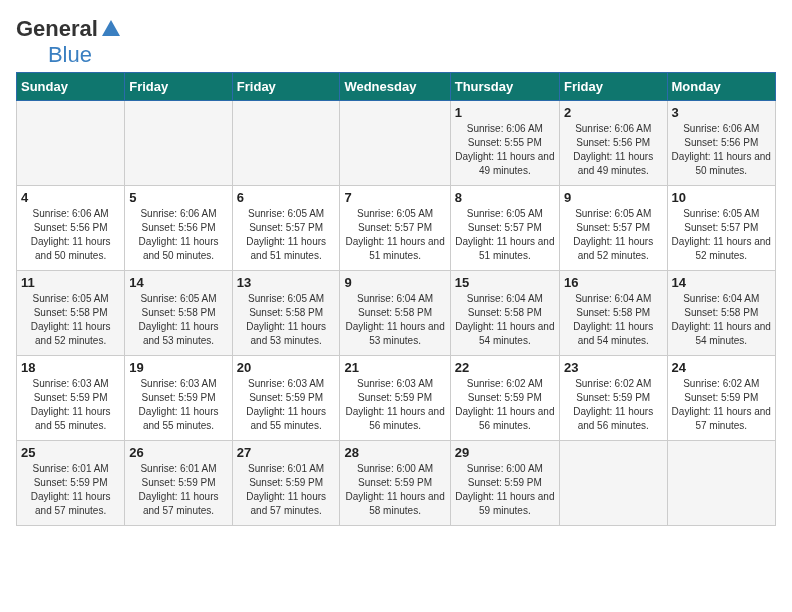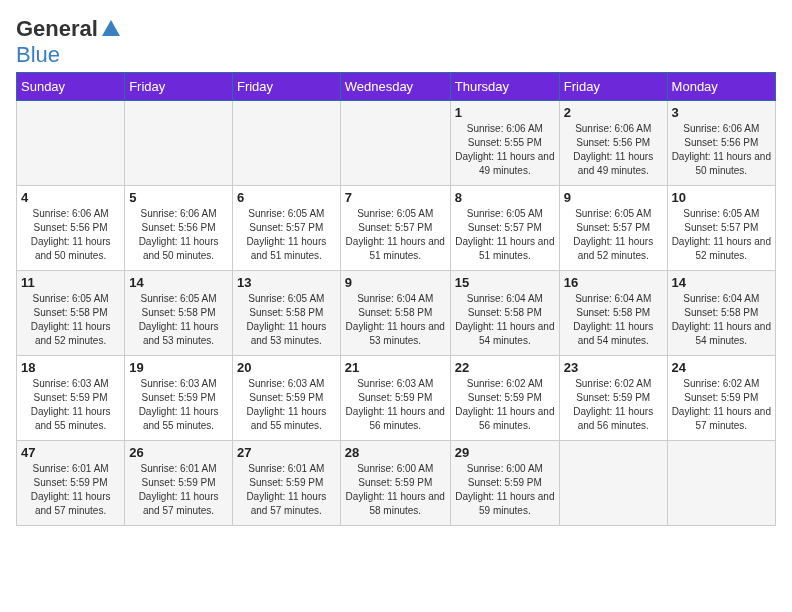--- a/index.html
+++ b/index.html
@@ -12,21 +12,21 @@
     }
     .header-area {
       display: flex;
       justify-content: space-between;
       align-items: flex-start;
       margin-bottom: 4px;
     }
     .logo {
       display: flex;
       flex-direction: column;
-      align-items: flex-start;
+      align-items: center;
     }
     .logo-row {
       display: flex;
       align-items: center;
     }
     .title-area {
       text-align: right;
     }
     .main-title {
       font-size: 36px;
@@ -37,26 +37,26 @@
       font-size: 16px;
       color: #333;
       margin-top: 2px;
     }
     table {
       width: 100%;
       border-collapse: collapse;
       font-size: 11px;
     }
     thead tr th {
-      background-color: #6d28d9;
+      background-color: #0f766e;
       color: #fff;
       padding: 6px 4px;
       text-align: left;
       font-size: 13px;
-      font-weight: normal;
+      font-weight: bold;
       border: 1px solid #2a6aaa;
     }
     tbody tr td {
       border: 1px solid #ccc;
       vertical-align: top;
       padding: 4px;
       height: 85px;
       width: 113px;
     }
     tbody tr:nth-child(odd) td {
@@ -263,21 +263,21 @@
         </td>
         <td>
           <div class="day-num">24</div>
           <div class="day-info" style="white-space: pre-line;">Sunrise: 6:02 AM
 Sunset: 5:59 PM
 Daylight: 11 hours and 57 minutes.</div>
         </td>
       </tr>
       <tr>
         <td>
-          <div class="day-num">47</div>
+          <div class="day-num">25</div>
           <div class="day-info" style="white-space: pre-line;">Sunrise: 6:01 AM
 Sunset: 5:59 PM
 Daylight: 11 hours and 57 minutes.</div>
         </td>
         <td>
           <div class="day-num">26</div>
           <div class="day-info" style="white-space: pre-line;">Sunrise: 6:01 AM
 Sunset: 5:59 PM
 Daylight: 11 hours and 57 minutes.</div>
         </td>

